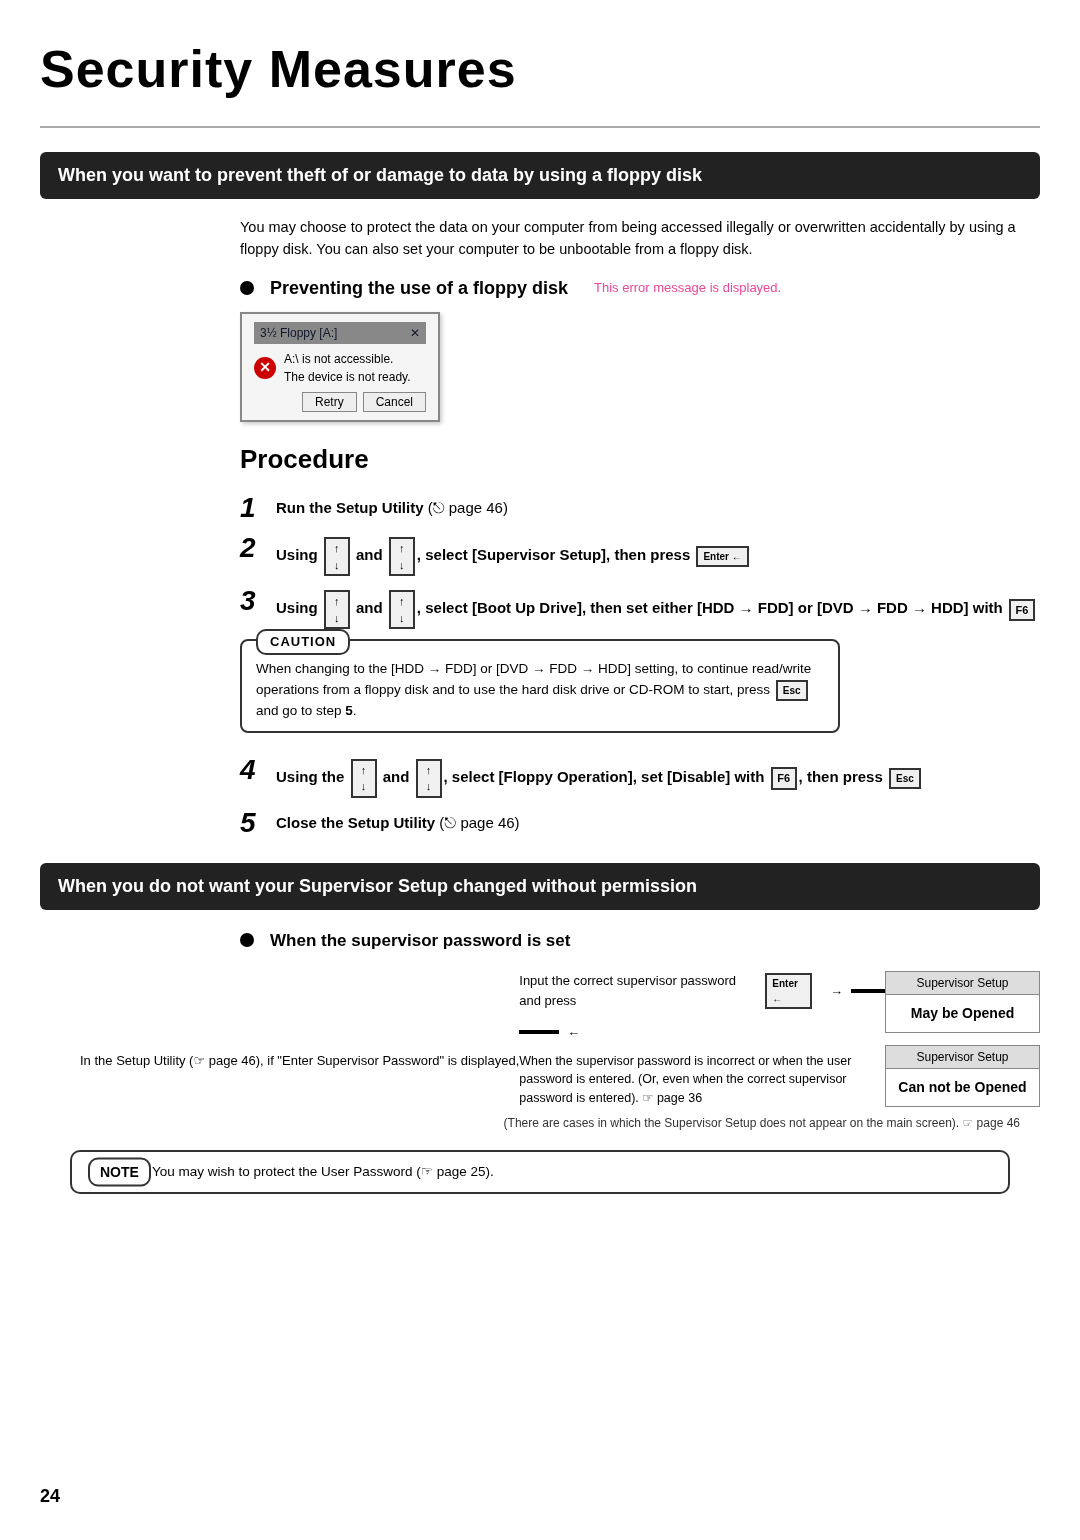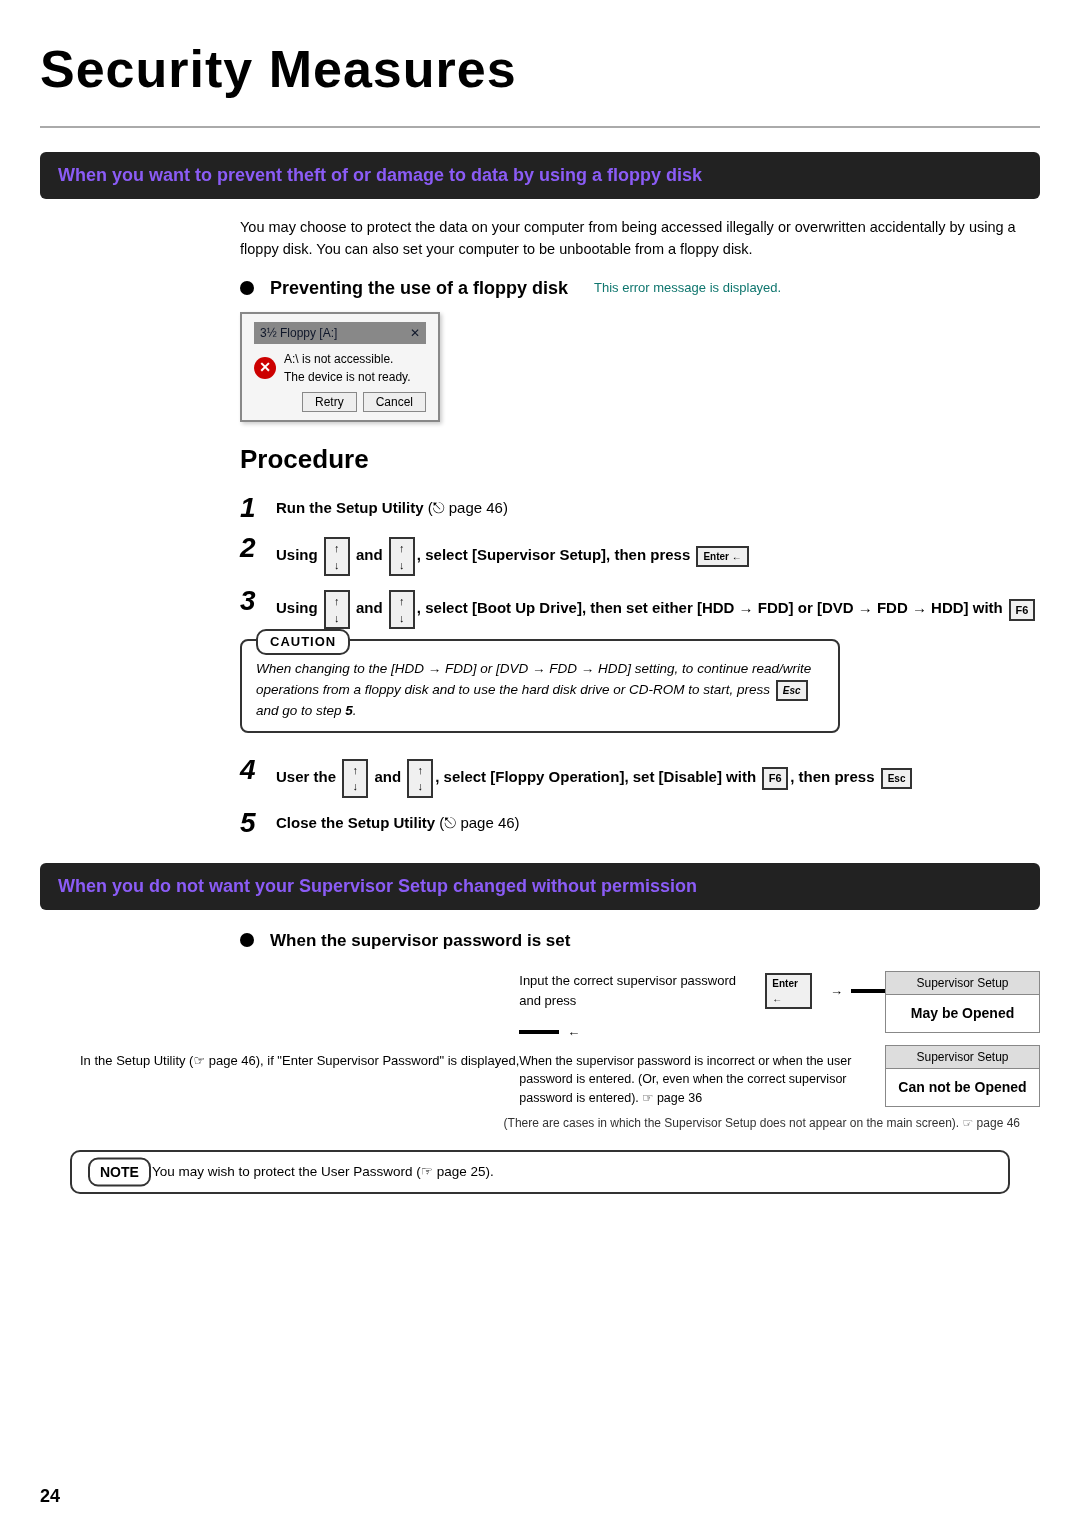--- a/index.html
+++ b/index.html
@@ -19,21 +19,21 @@
       margin-bottom: 18px;
       letter-spacing: 1px;
     }
     hr.top-rule {
       border: none;
       border-top: 2px solid #aaa;
       margin-bottom: 24px;
     }
     .section-header {
       background: #222;
-      color: #8b5cf6;
+      color: #ffffff;
       font-size: 18px;
       font-weight: bold;
       padding: 10px 18px;
       border-radius: 6px;
       margin-bottom: 18px;
     }
     .section-body {
       margin-left: 200px;
       margin-bottom: 10px;
     }
@@ -190,21 +190,20 @@
       border: 2px solid #333;
       border-radius: 10px;
       padding: 1px 12px;
       font-weight: bold;
       font-size: 13px;
       letter-spacing: 1px;
     }
     .caution-text {
       margin-top: 8px;
       font-size: 13.5px;
-      font-style: italic;
     }
 
     
     .section2 { margin-top: 24px; }
     .setup-box {
       border: 1.5px solid #888;
       font-size: 13px;
       text-align: center;
       background: #fff;
     }
@@ -264,21 +263,21 @@
 
 <div class="section-header">When you want to prevent theft of or damage to data by using a floppy disk</div>
 
 <div class="section-body">
   <p>You may choose to protect the data on your computer from being accessed illegally or overwritten accidentally by using a floppy disk. You can also set your computer to be unbootable from a floppy disk.</p>
 </div>
 
 <div style="margin: 14px 0 0 200px; display:flex; align-items:center; gap:8px;">
   <span class="bullet-dot"></span>
   <span style="font-size:18px; font-weight:bold;">Preventing the use of a floppy disk</span>
-  <span style="font-size:13px; color:#0f766e; margin-left:18px;">This error message is displayed.</span>
+  <span style="font-size:13px; color:#ec4899; margin-left:18px;">This error message is displayed.</span>
 </div>
 
 <div class="floppy-prevent-row">
   <div style="margin-top:0;">
     <div class="error-box">
       <div class="error-box-title">
         <span>3½ Floppy [A:]</span>
         <span>✕</span>
       </div>
       <div class="error-box-icon-row">
@@ -322,21 +321,21 @@
 <div class="caution-box">
   <span class="caution-label">CAUTION</span>
   <div class="caution-text">
     When changing to the [HDD → FDD] or [DVD → FDD → HDD] setting, to continue read/write operations from a floppy disk and to use the hard disk drive or CD-ROM to start, press <span class="kbd-box kbd-esc">Esc</span> and go to step <b>5</b>.
   </div>
 </div>
 
 <div class="proc-step" style="margin-top:10px;">
   <span class="step-num">4</span>
   <div class="step-content">
-    <b>User the</b> <span class="kbd-box">↑<br>↓</span> <b>and</b> <span class="kbd-box">↑<br>↓</span><b>, select [Floppy Operation], set [Disable] with</b> <span class="kbd-box">F6</span><b>, then press</b> <span class="kbd-box kbd-esc">Esc</span>
+    <b>Using the</b> <span class="kbd-box">↑<br>↓</span> <b>and</b> <span class="kbd-box">↑<br>↓</span><b>, select [Floppy Operation], set [Disable] with</b> <span class="kbd-box">F6</span><b>, then press</b> <span class="kbd-box kbd-esc">Esc</span>
   </div>
 </div>
 
 <div class="proc-step">
   <span class="step-num">5</span>
   <div class="step-content">
     <b>Close the Setup Utility</b> (⎋ page 46)
   </div>
 </div>
 

